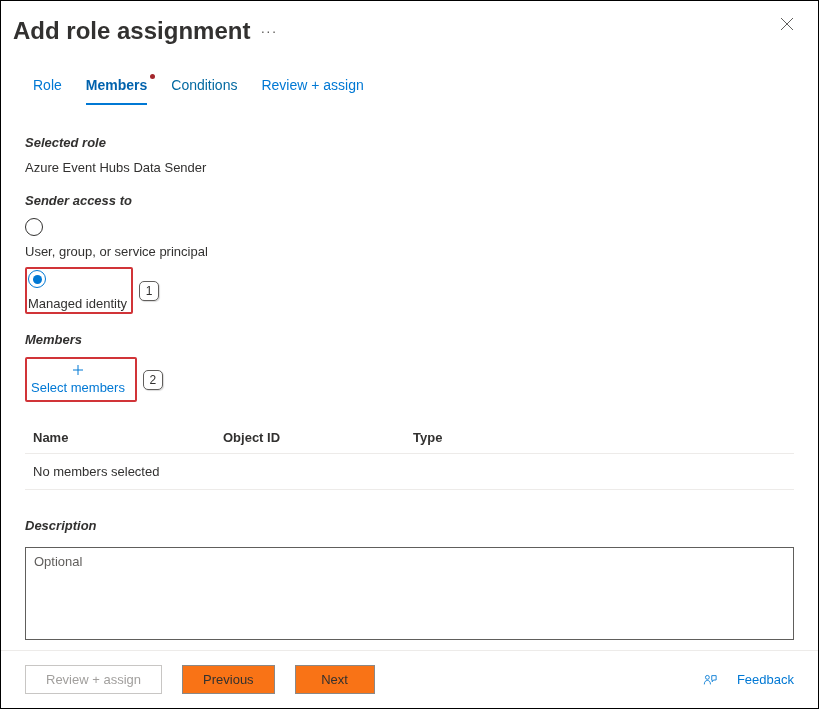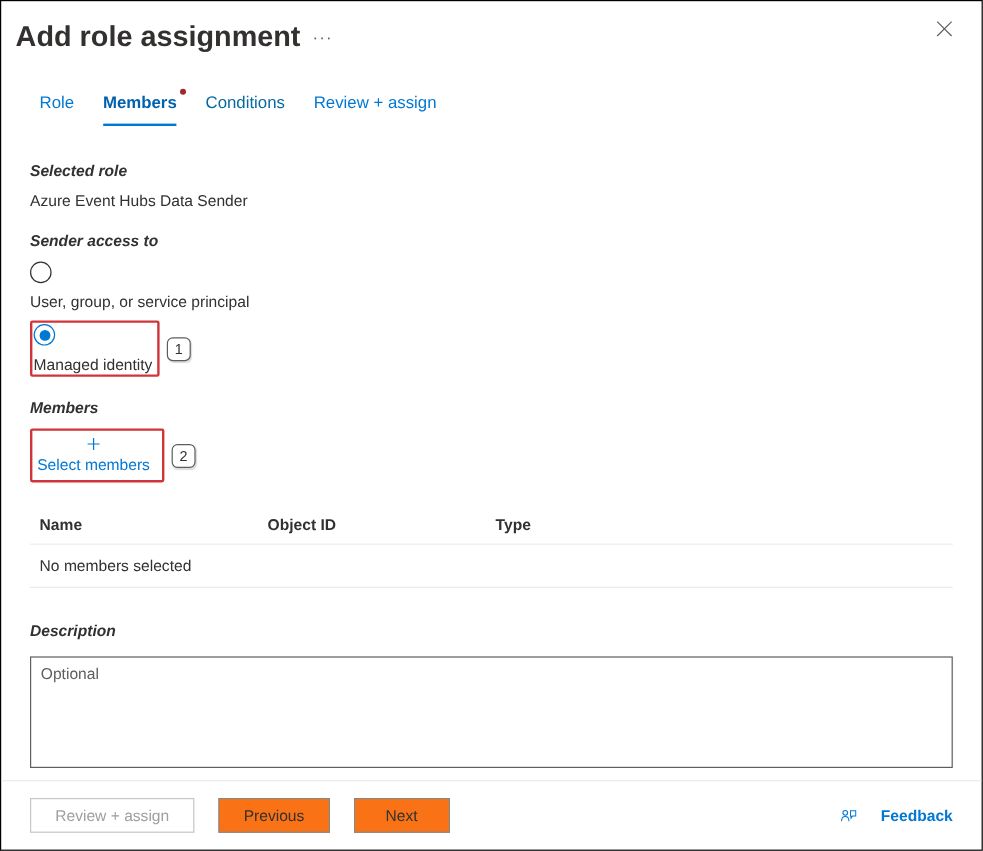--- a/index.html
+++ b/index.html
@@ -195,21 +195,20 @@
       background: #fff;
     }
     .spacer { flex: 1; }
     .feedback-link {
       color: #0078d4;
       font-size: 13px;
       display: inline-flex;
       align-items: center;
       gap: 20px;
       cursor: pointer;
-      font-weight: bold;
     }
     .feedback-link svg { width: 14px; height: 14px; stroke: #0078d4; fill: none; }
   </style>
 </head>
 <body>
 
 <div class="header">
   <h1>Add role assignment</h1>
   <span class="ellipsis-icon">···</span>
 </div>

